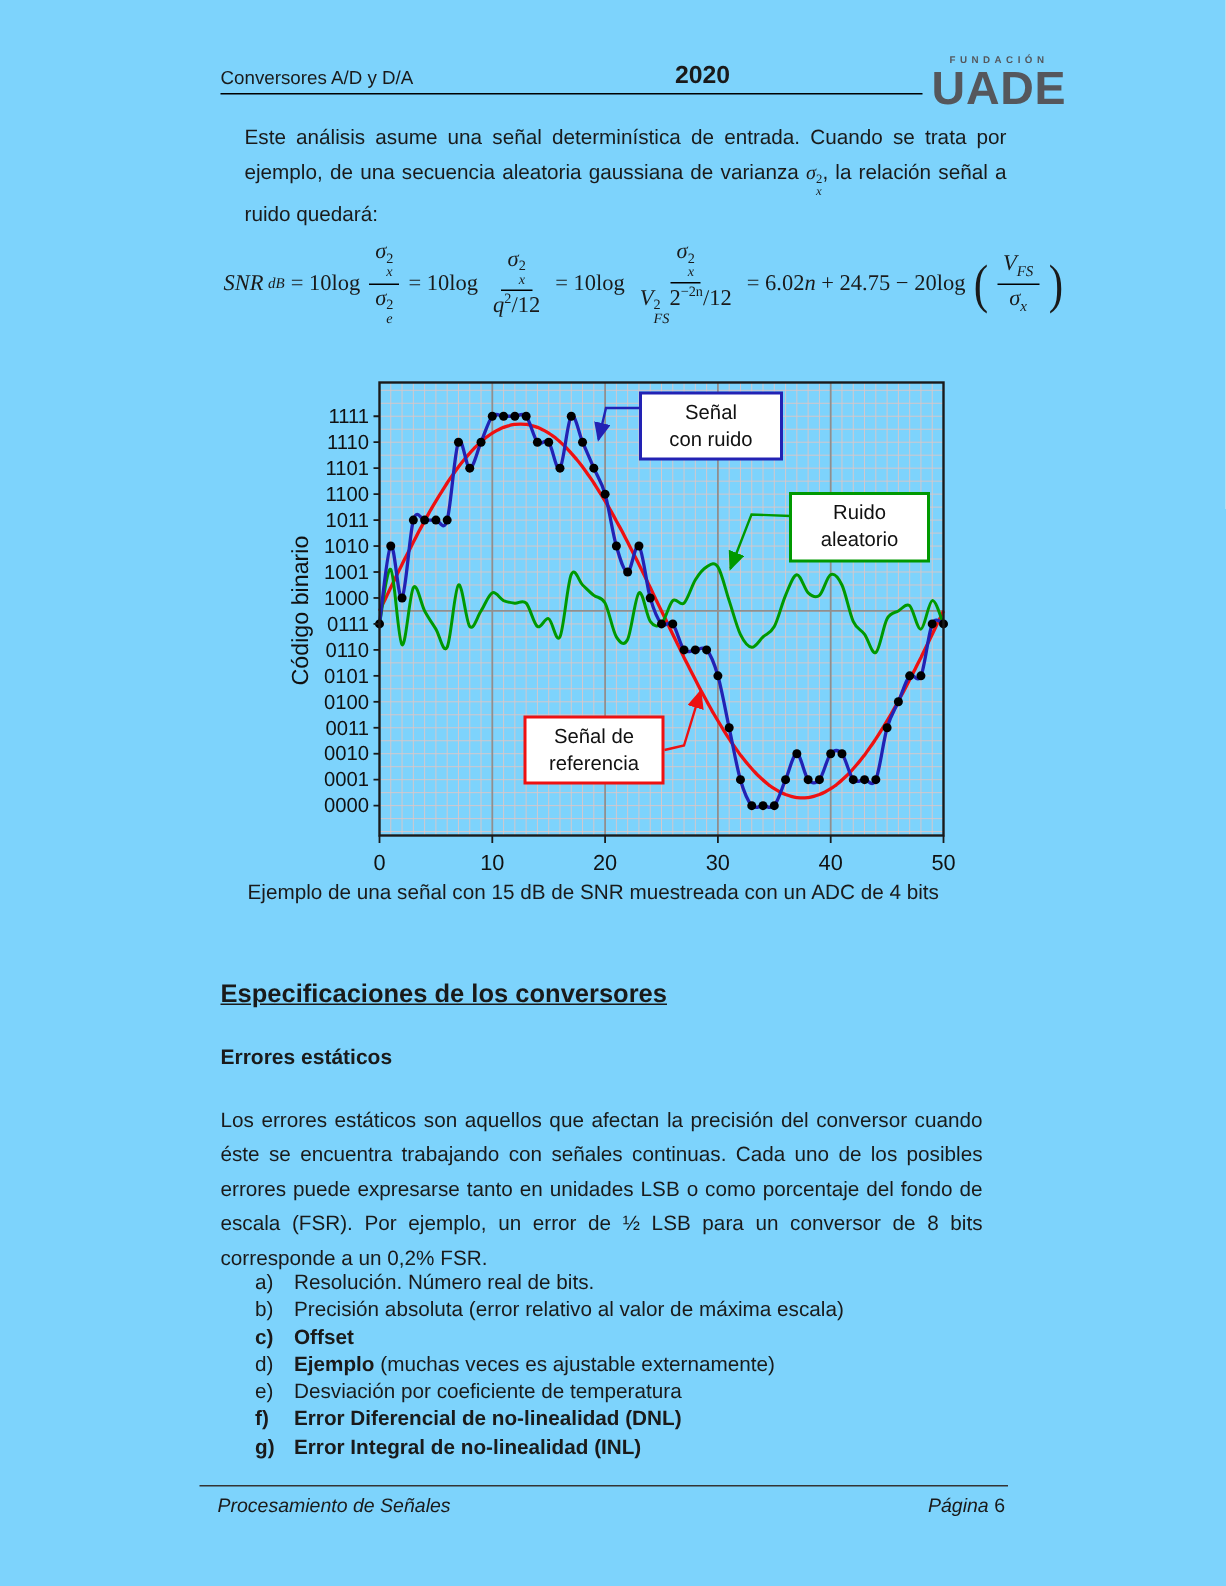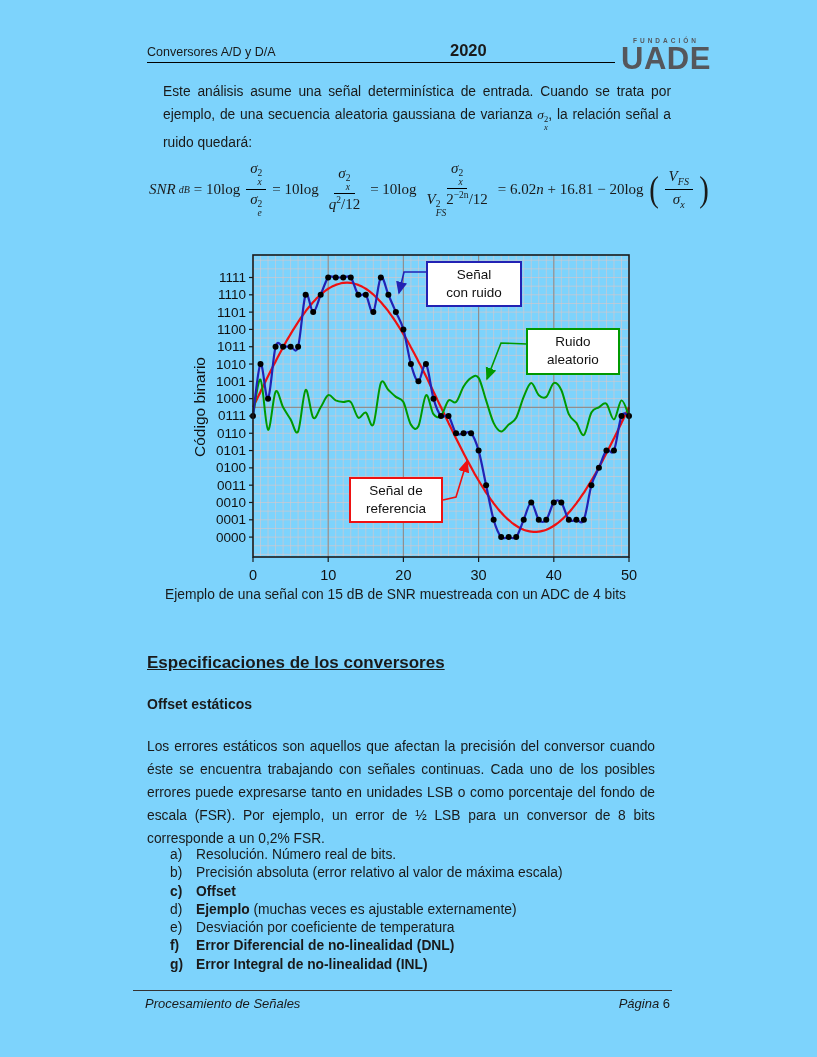--- a/index.html
+++ b/index.html
@@ -96,21 +96,21 @@
     <span class="frac">
       <span class="num"><span class="fv">σ</span><span class="ss">
             <span>2</span>
             <span class="iti">x</span>
           </span></span>
       <span class="den"><span class="fv">V</span><span class="ss">
             <span>2</span>
             <span class="iti">FS</span>
           </span><span>2</span><span class="ssup">−2n</span><span>/12</span></span>
     </span>
-    <span class="fop"><span>= 6.02</span><span class="fv">n</span> <span>+ 16.81 − 20log</span></span>
+    <span class="fop"><span>= 6.02</span><span class="fv">n</span> <span>+ 24.75 − 20log</span></span>
     <span class="bigp">(</span>
     <span class="frac">
       <span class="num"><span class="fv">V</span><span class="fsub">FS</span></span>
       <span class="den"><span class="fv">σ</span><span class="fsub">x</span></span>
     </span>
     <span class="bigp">)</span>
   </div>
 
   <div class="abs chart" id="chart"><svg width="465" height="340" viewBox="0 0 465 340">
         <defs>
@@ -340,21 +340,21 @@
         <g>
           <polyline points="253,255 266,252 277,216" fill="none" stroke="#ee1111" stroke-width="1.6" marker-end="url(#ah1)"></polyline>
           <rect x="160" y="233" width="92" height="44" fill="#fff" stroke="#ee1111" stroke-width="2"></rect>
           <text x="206" y="250" text-anchor="middle" font-size="13.5" fill="#111" font-family="Liberation Sans, sans-serif">Señal de</text>
           <text x="206" y="268" text-anchor="middle" font-size="13.5" fill="#111" font-family="Liberation Sans, sans-serif">referencia</text>
         </g>
       </svg></div>
   <div class="abs caption">Ejemplo de una señal con 15 dB de SNR muestreada con un ADC de 4 bits</div>
 
   <h2 class="abs heading">Especificaciones de los conversores</h2>
-  <h3 class="abs subheading">Offset estáticos</h3>
+  <h3 class="abs subheading">Errores estáticos</h3>
   <p class="abs bodytext">Los errores estáticos son aquellos que afectan la precisión del conversor cuando éste se encuentra trabajando con señales continuas. Cada uno de los posibles errores puede expresarse tanto en unidades LSB o como porcentaje del fondo de escala (FSR). Por ejemplo, un error de ½ LSB para un conversor de 8 bits corresponde a un 0,2% FSR.</p>
 
   <div class="abs list" id="list">
       <div class="li-row">
         <span class="li-letter">a)</span>
         <span>Resolución. Número real de bits.</span>
       </div>
       <div class="li-row">
         <span class="li-letter">b)</span>
         <span>Precisión absoluta (error relativo al valor de máxima escala)</span>

